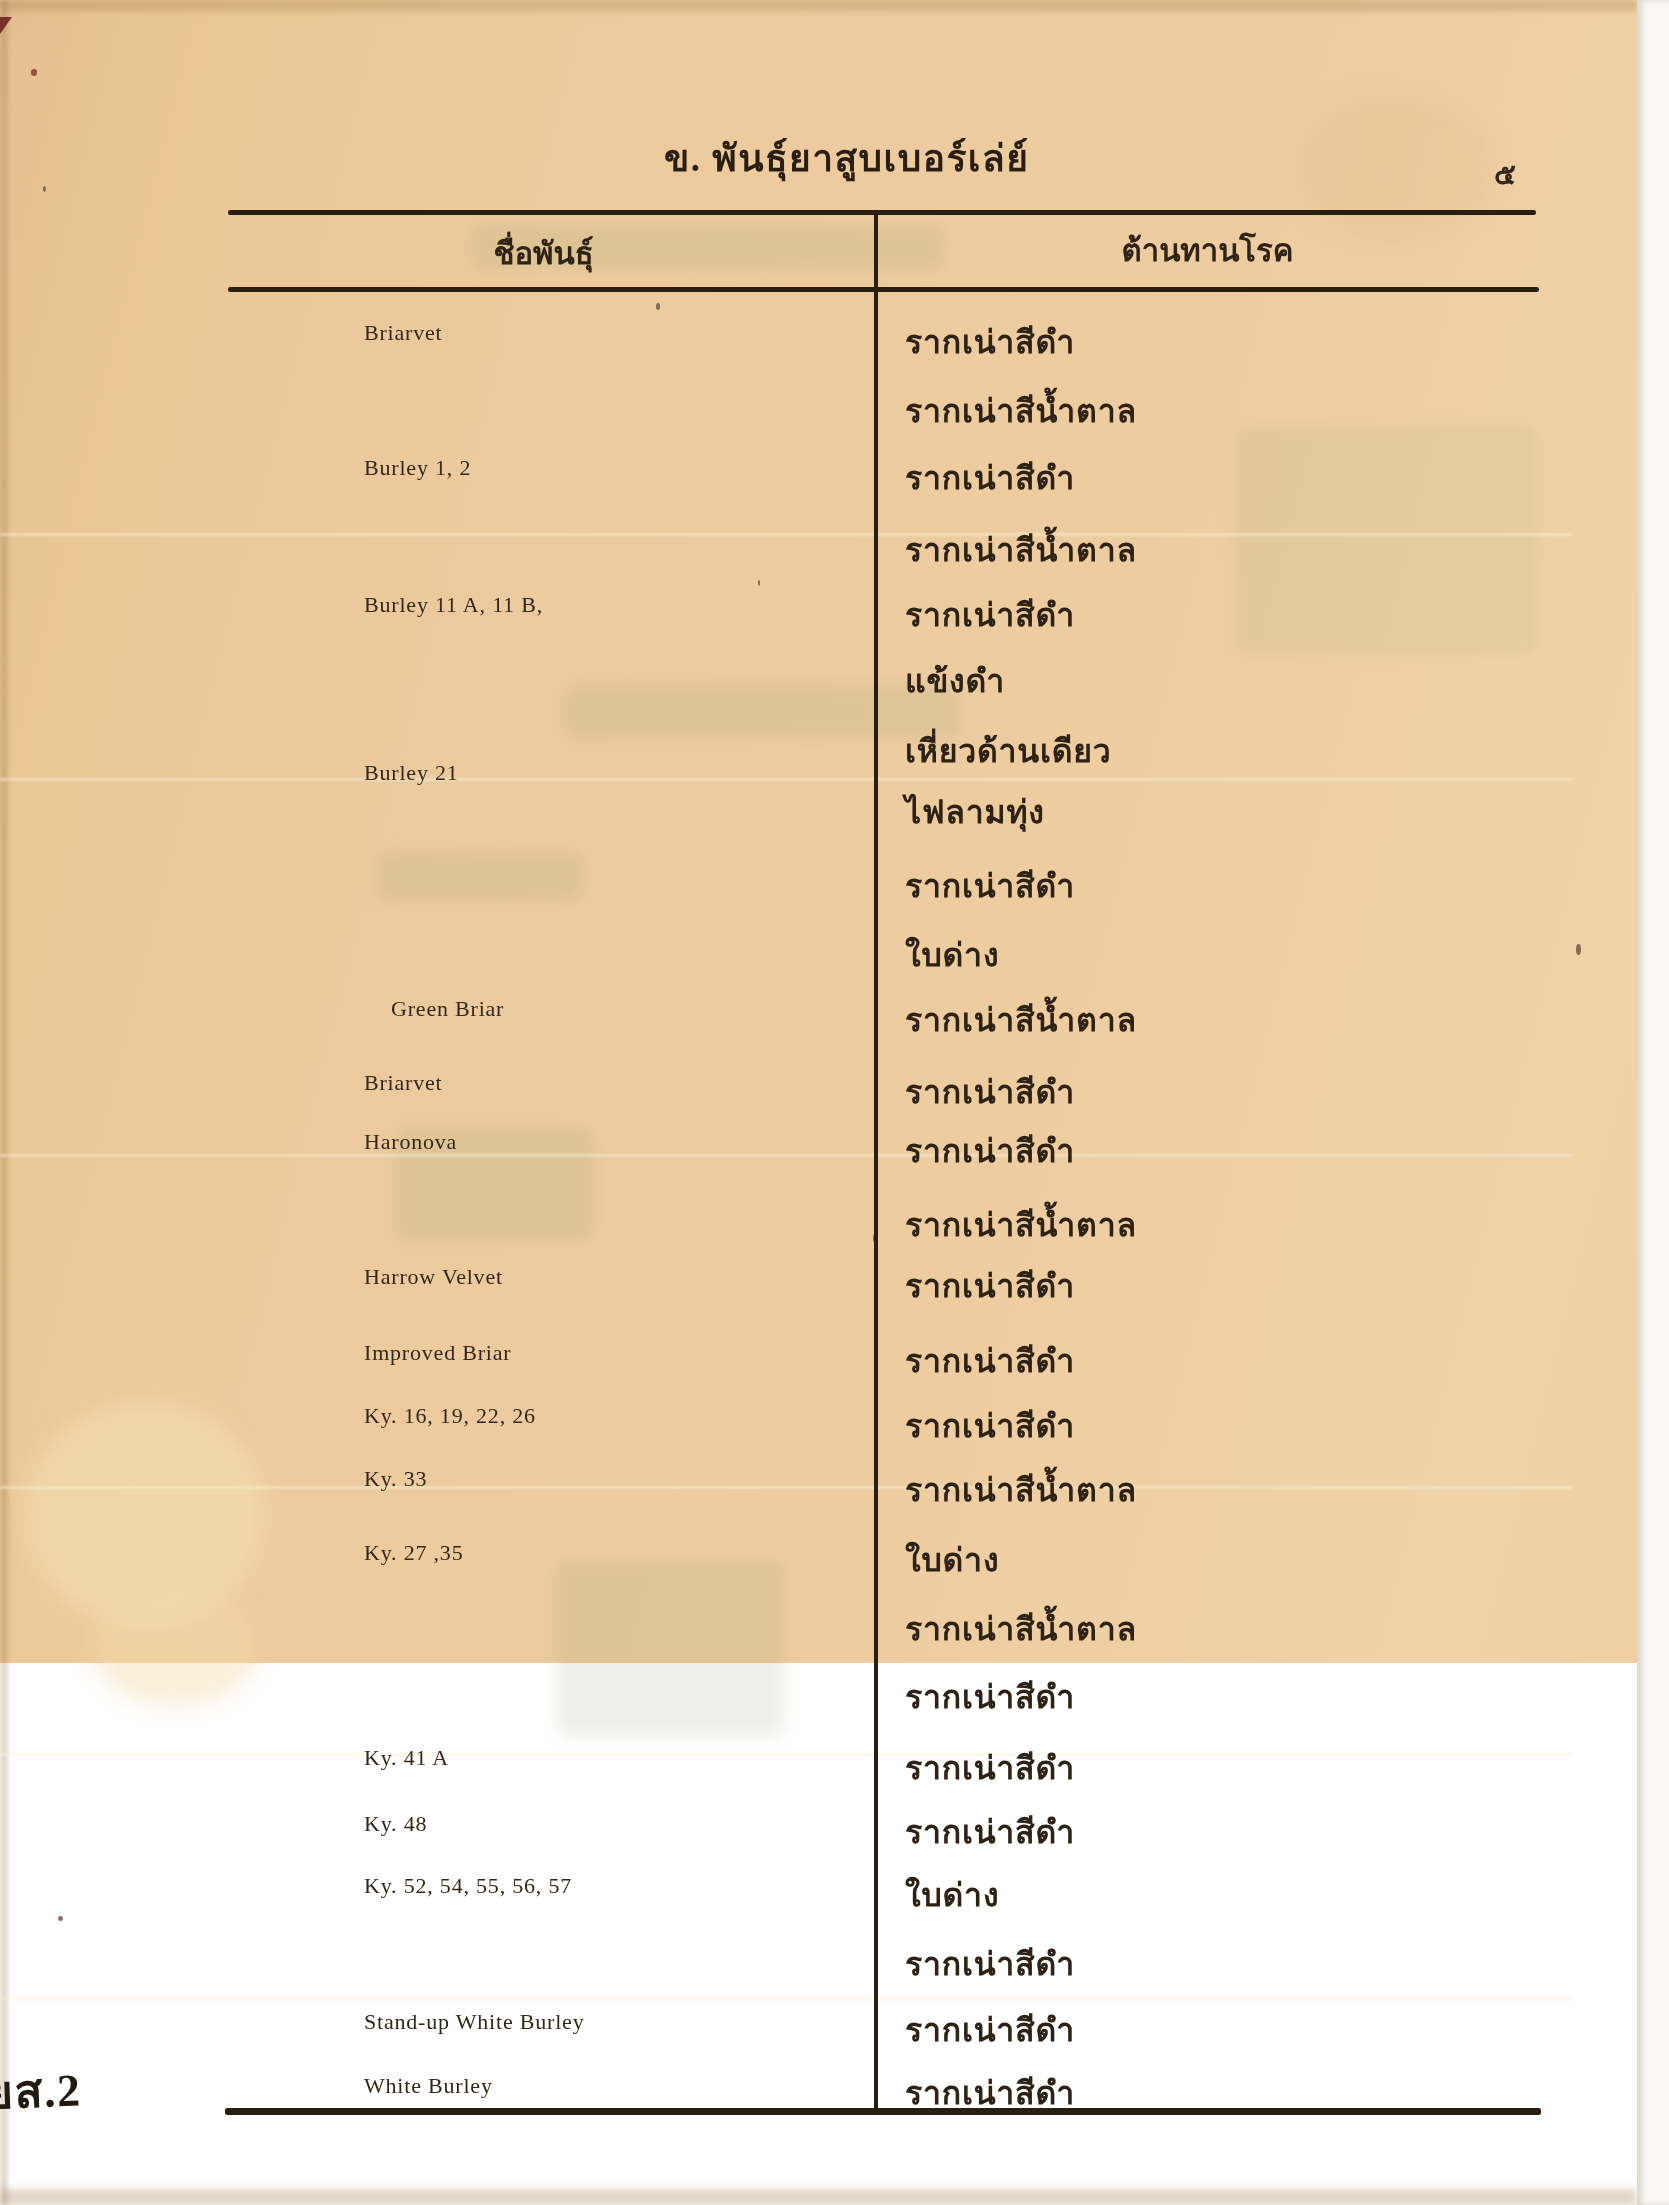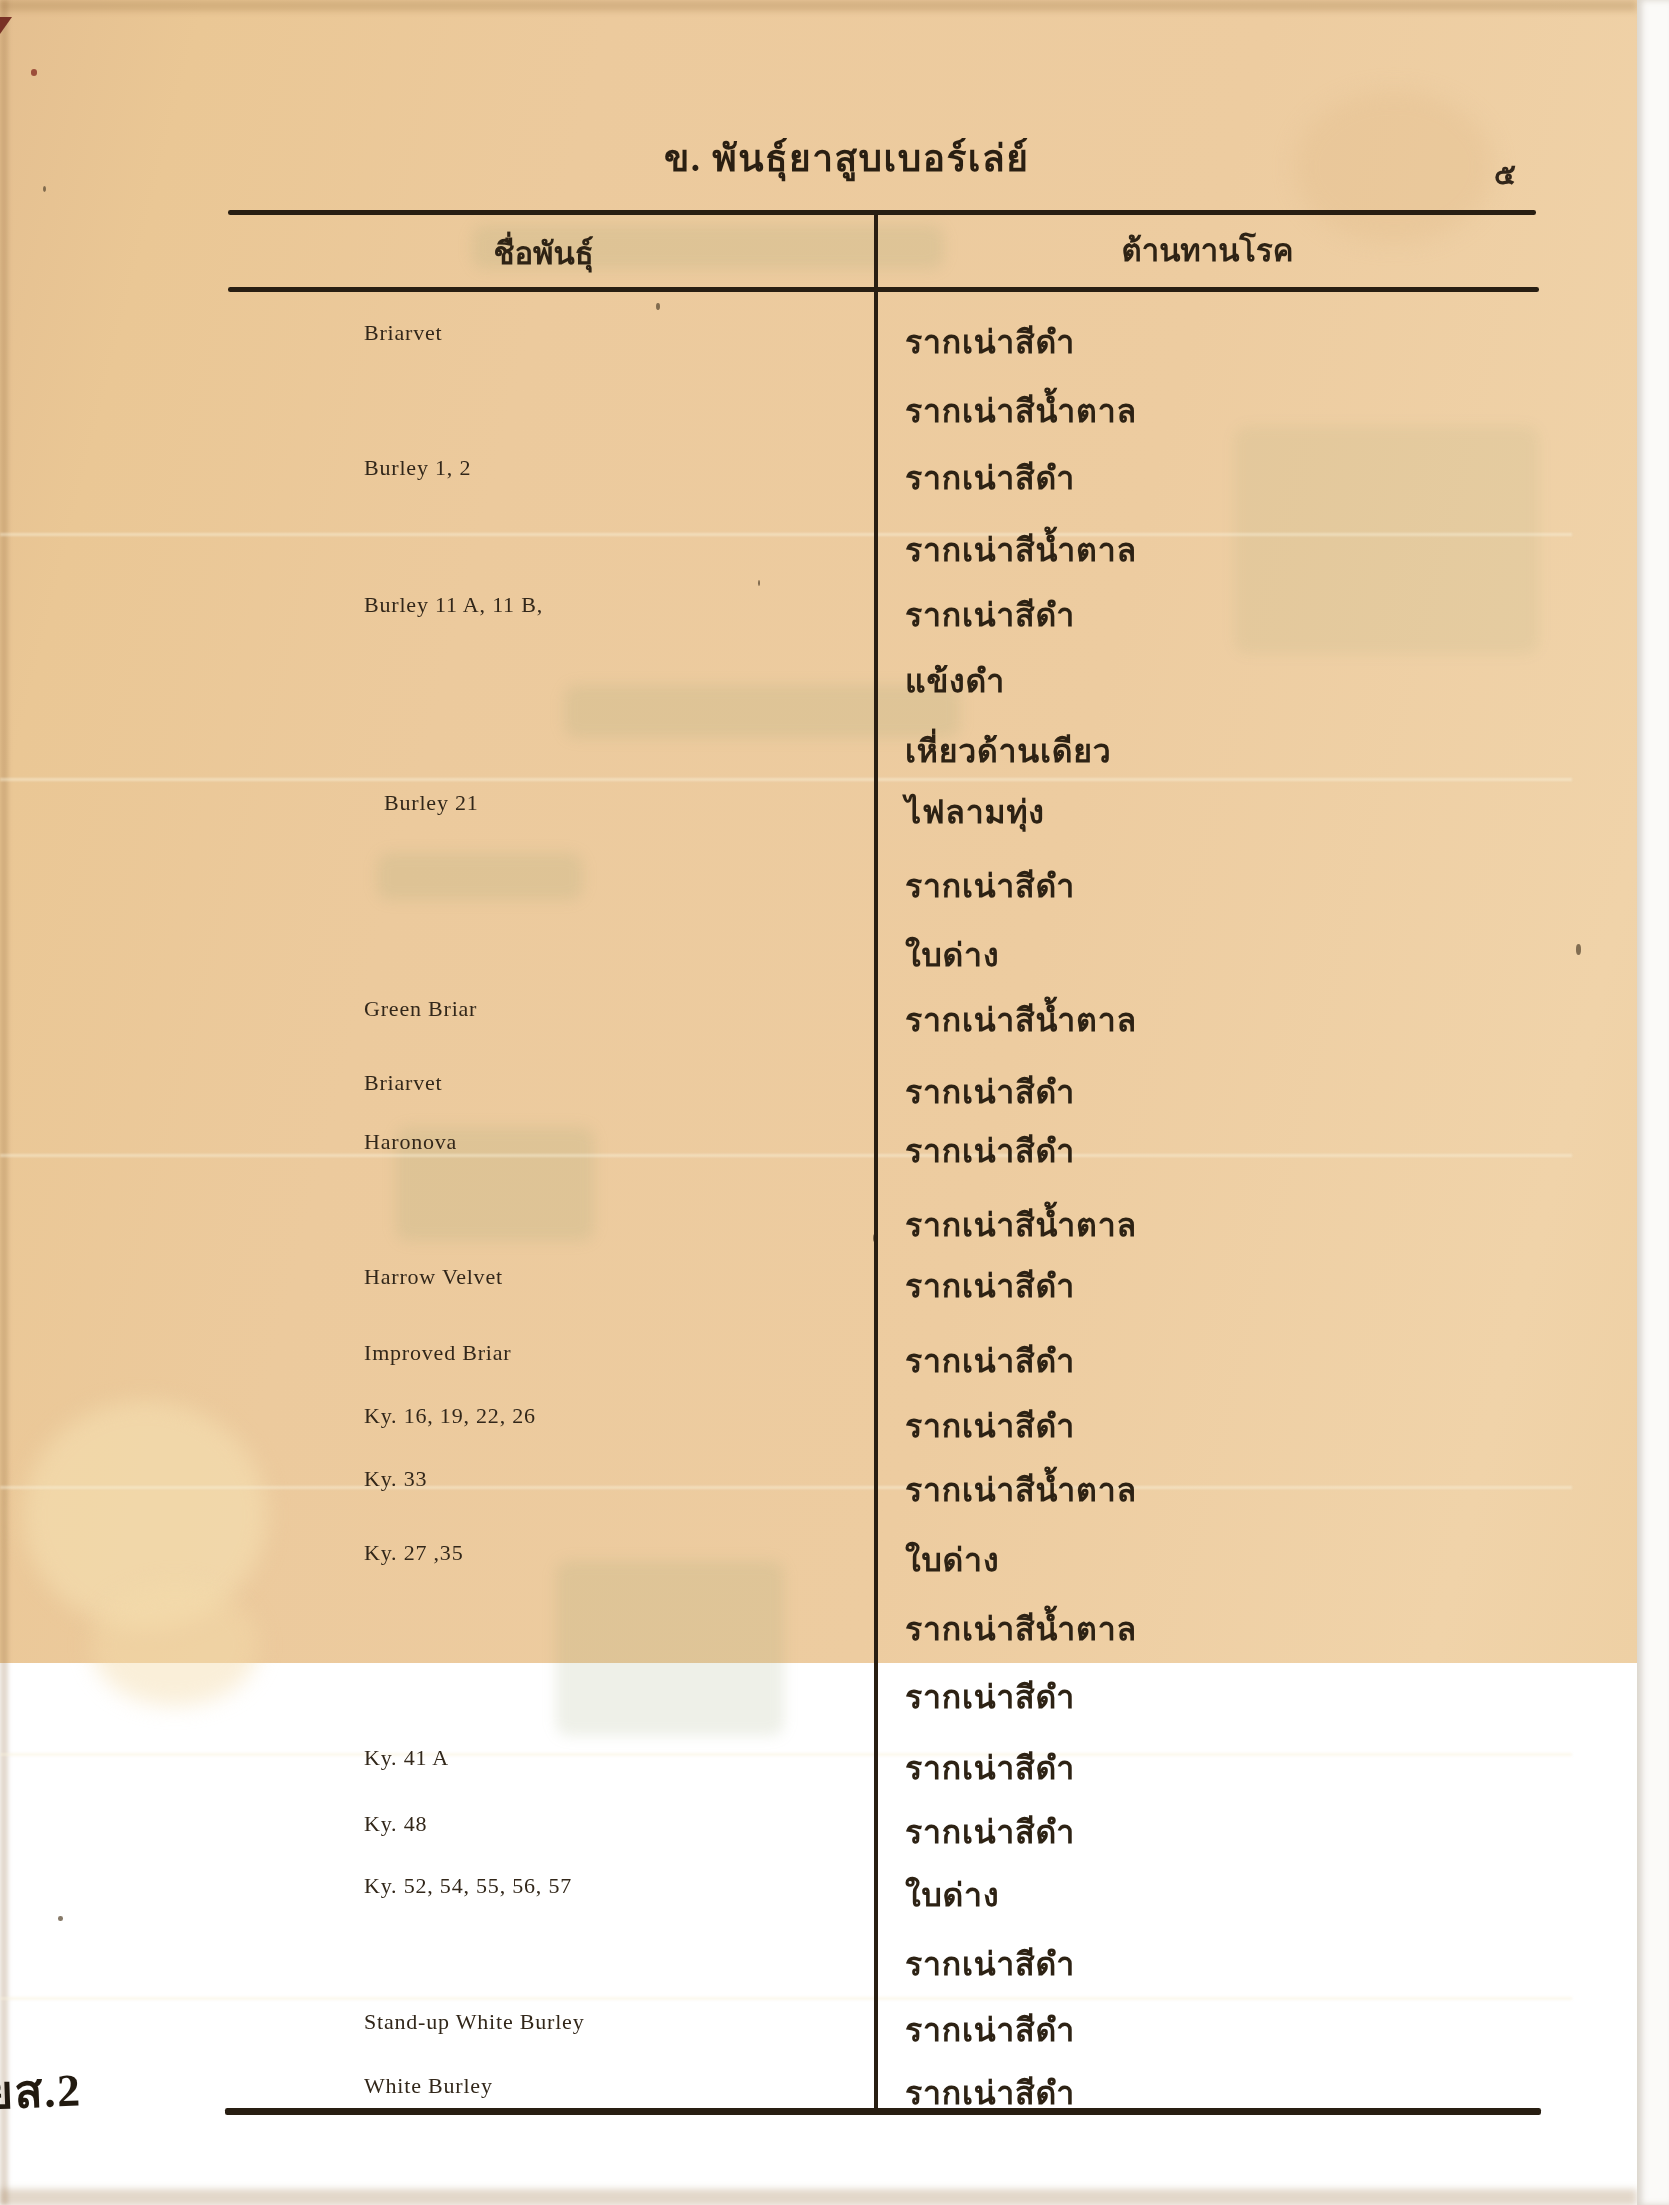--- a/index.html
+++ b/index.html
@@ -74,22 +74,22 @@
     <div class="rule rule-top"></div>
     <div class="hdr hdr-left">ชื่อพันธุ์</div>
     <div class="hdr hdr-right">ต้านทานโรค</div>
     <div class="rule rule-mid"></div>
     <div class="vline"></div>
     <div class="rule rule-bottom"></div>
 
     <div class="v" style="top:320px;">Briarvet</div>
     <div class="v" style="top:455px;">Burley 1, 2</div>
     <div class="v" style="top:592px;">Burley 11 A, 11 B,</div>
-    <div class="v" style="top:790px;margin-left:20px;">Burley 21</div>
-    <div class="v" style="top:996px;">Green Briar</div>
+    <div class="v" style="top:760px;">Burley 21</div>
+    <div class="v" style="top:996px;margin-left:27px;">Green Briar</div>
     <div class="v" style="top:1070px;">Briarvet</div>
     <div class="v" style="top:1129px;">Haronova</div>
     <div class="v" style="top:1264px;">Harrow Velvet</div>
     <div class="v" style="top:1340px;">Improved Briar</div>
     <div class="v" style="top:1403px;">Ky. 16, 19, 22, 26</div>
     <div class="v" style="top:1466px;">Ky. 33</div>
     <div class="v" style="top:1540px;">Ky. 27 ,35</div>
     <div class="v" style="top:1745px;">Ky. 41 A</div>
     <div class="v" style="top:1811px;">Ky. 48</div>
     <div class="v" style="top:1873px;">Ky. 52, 54, 55, 56, 57</div>

